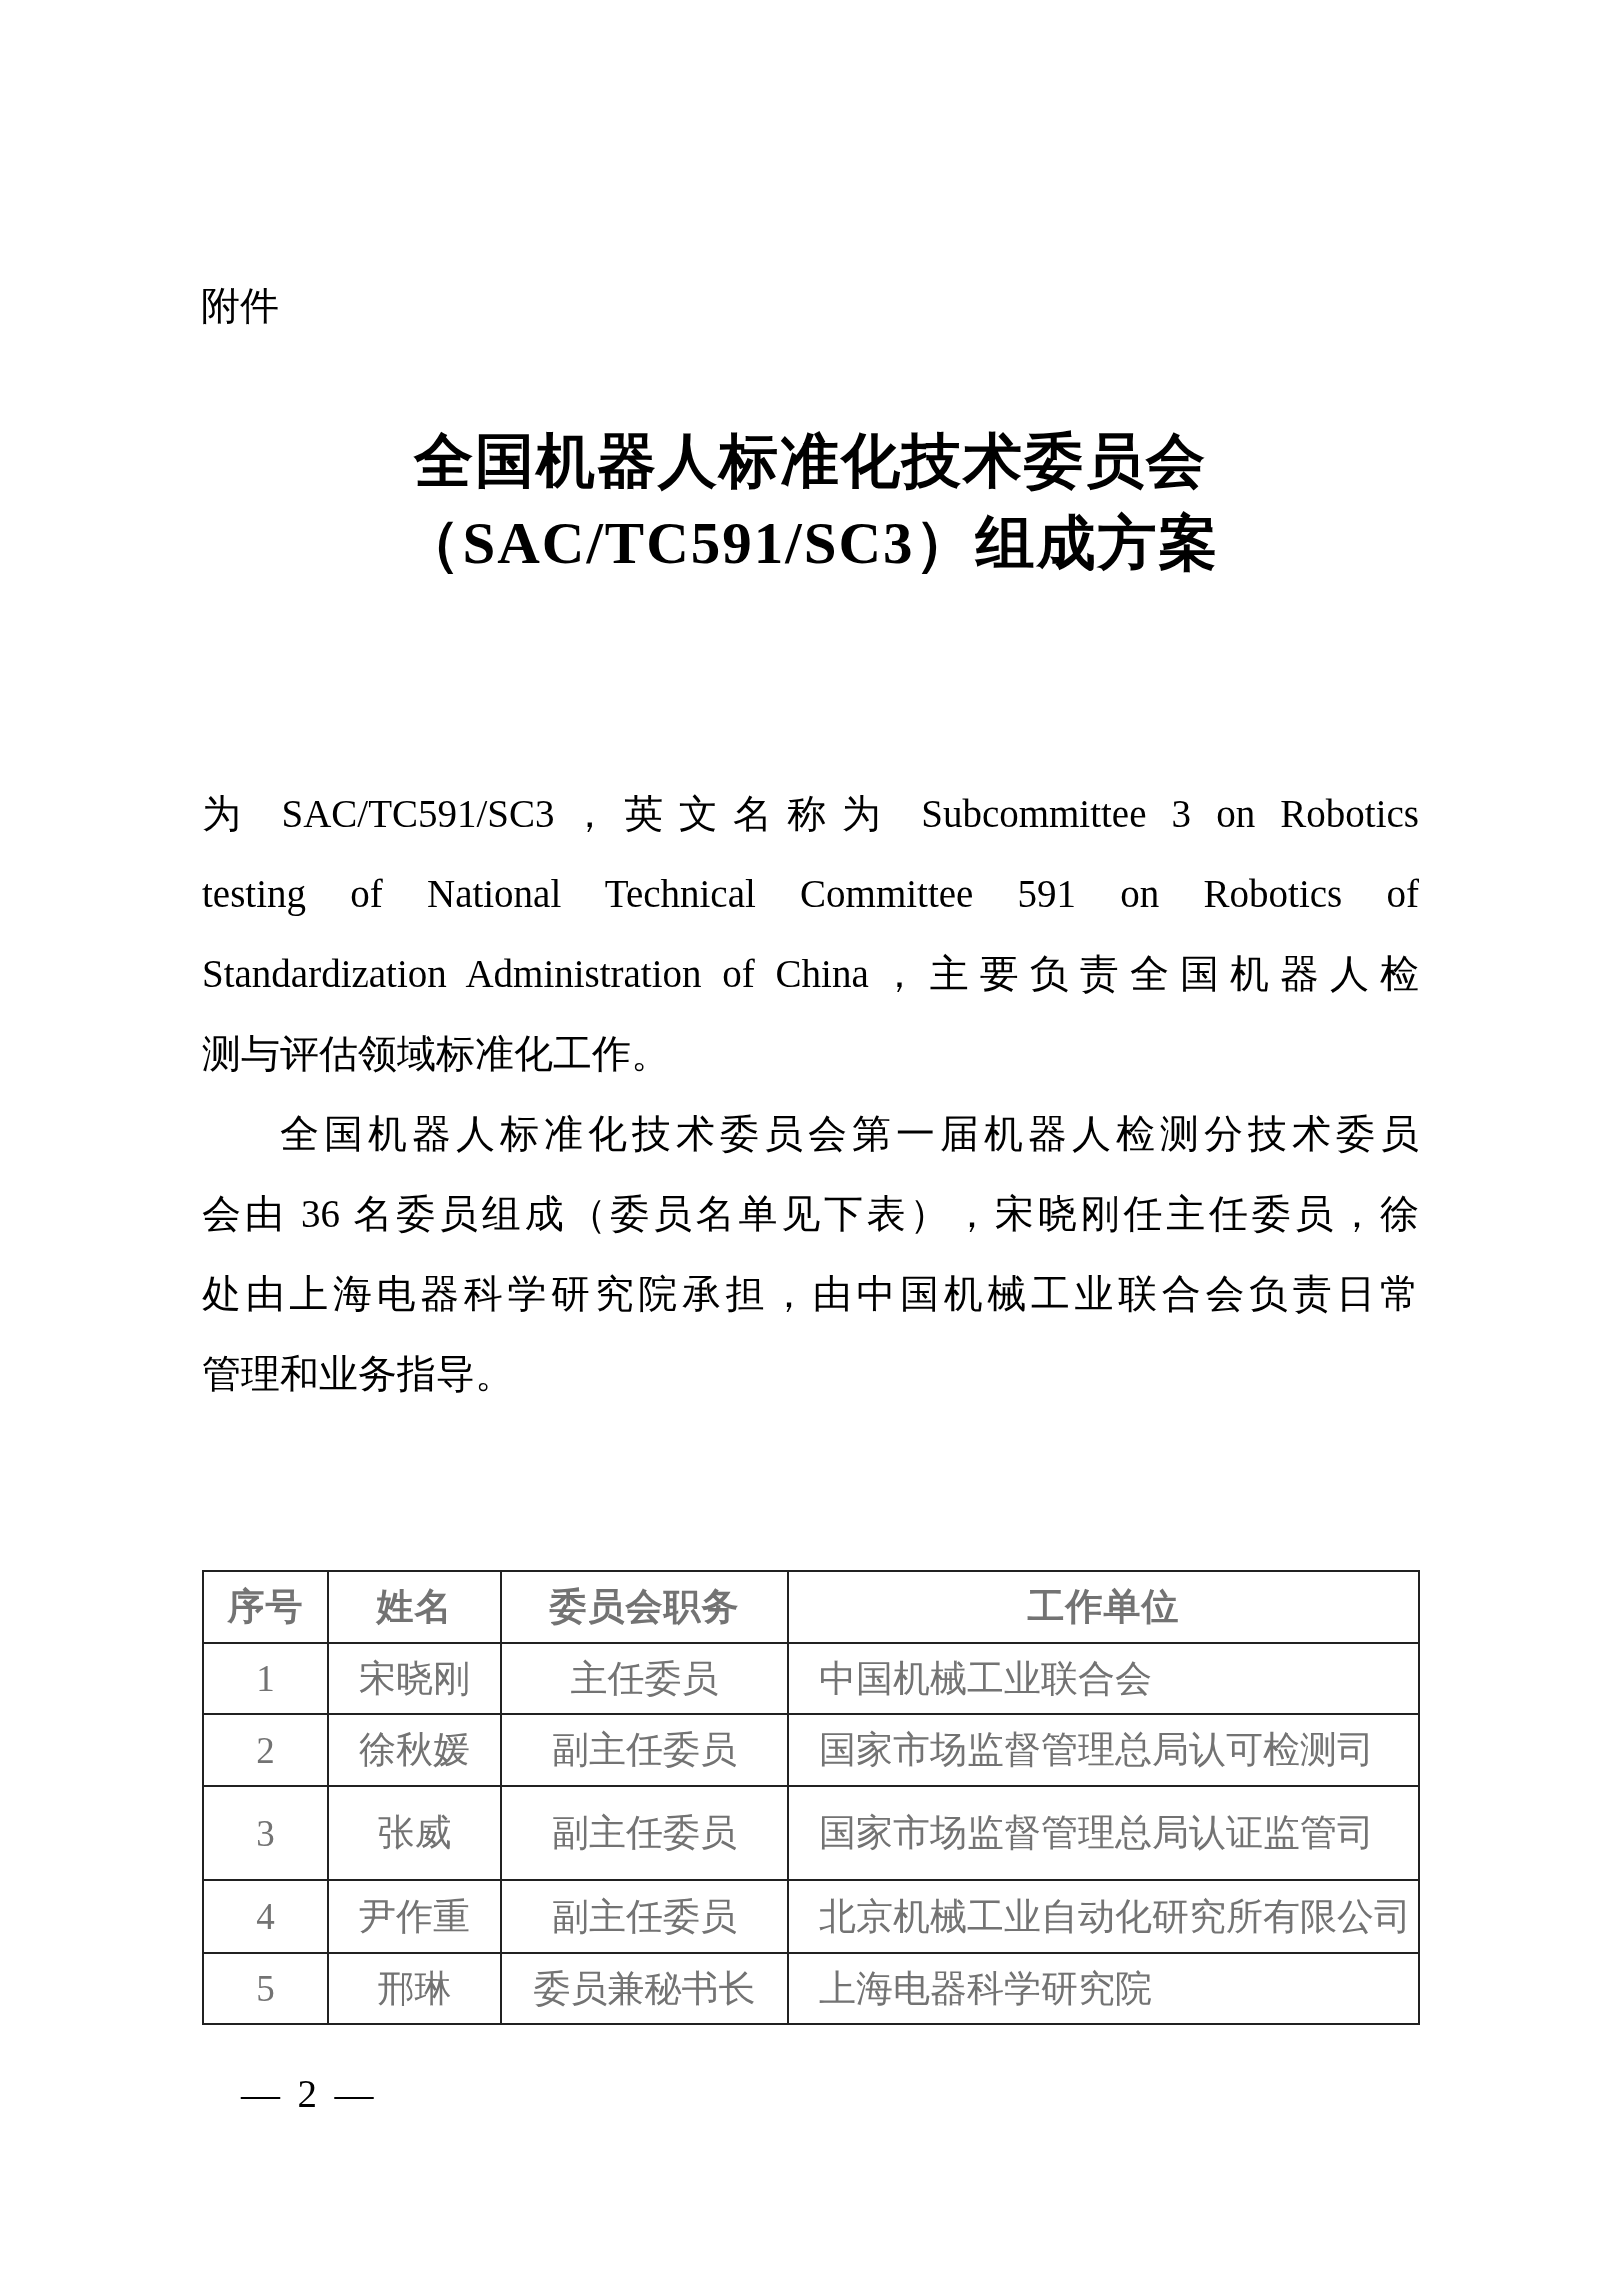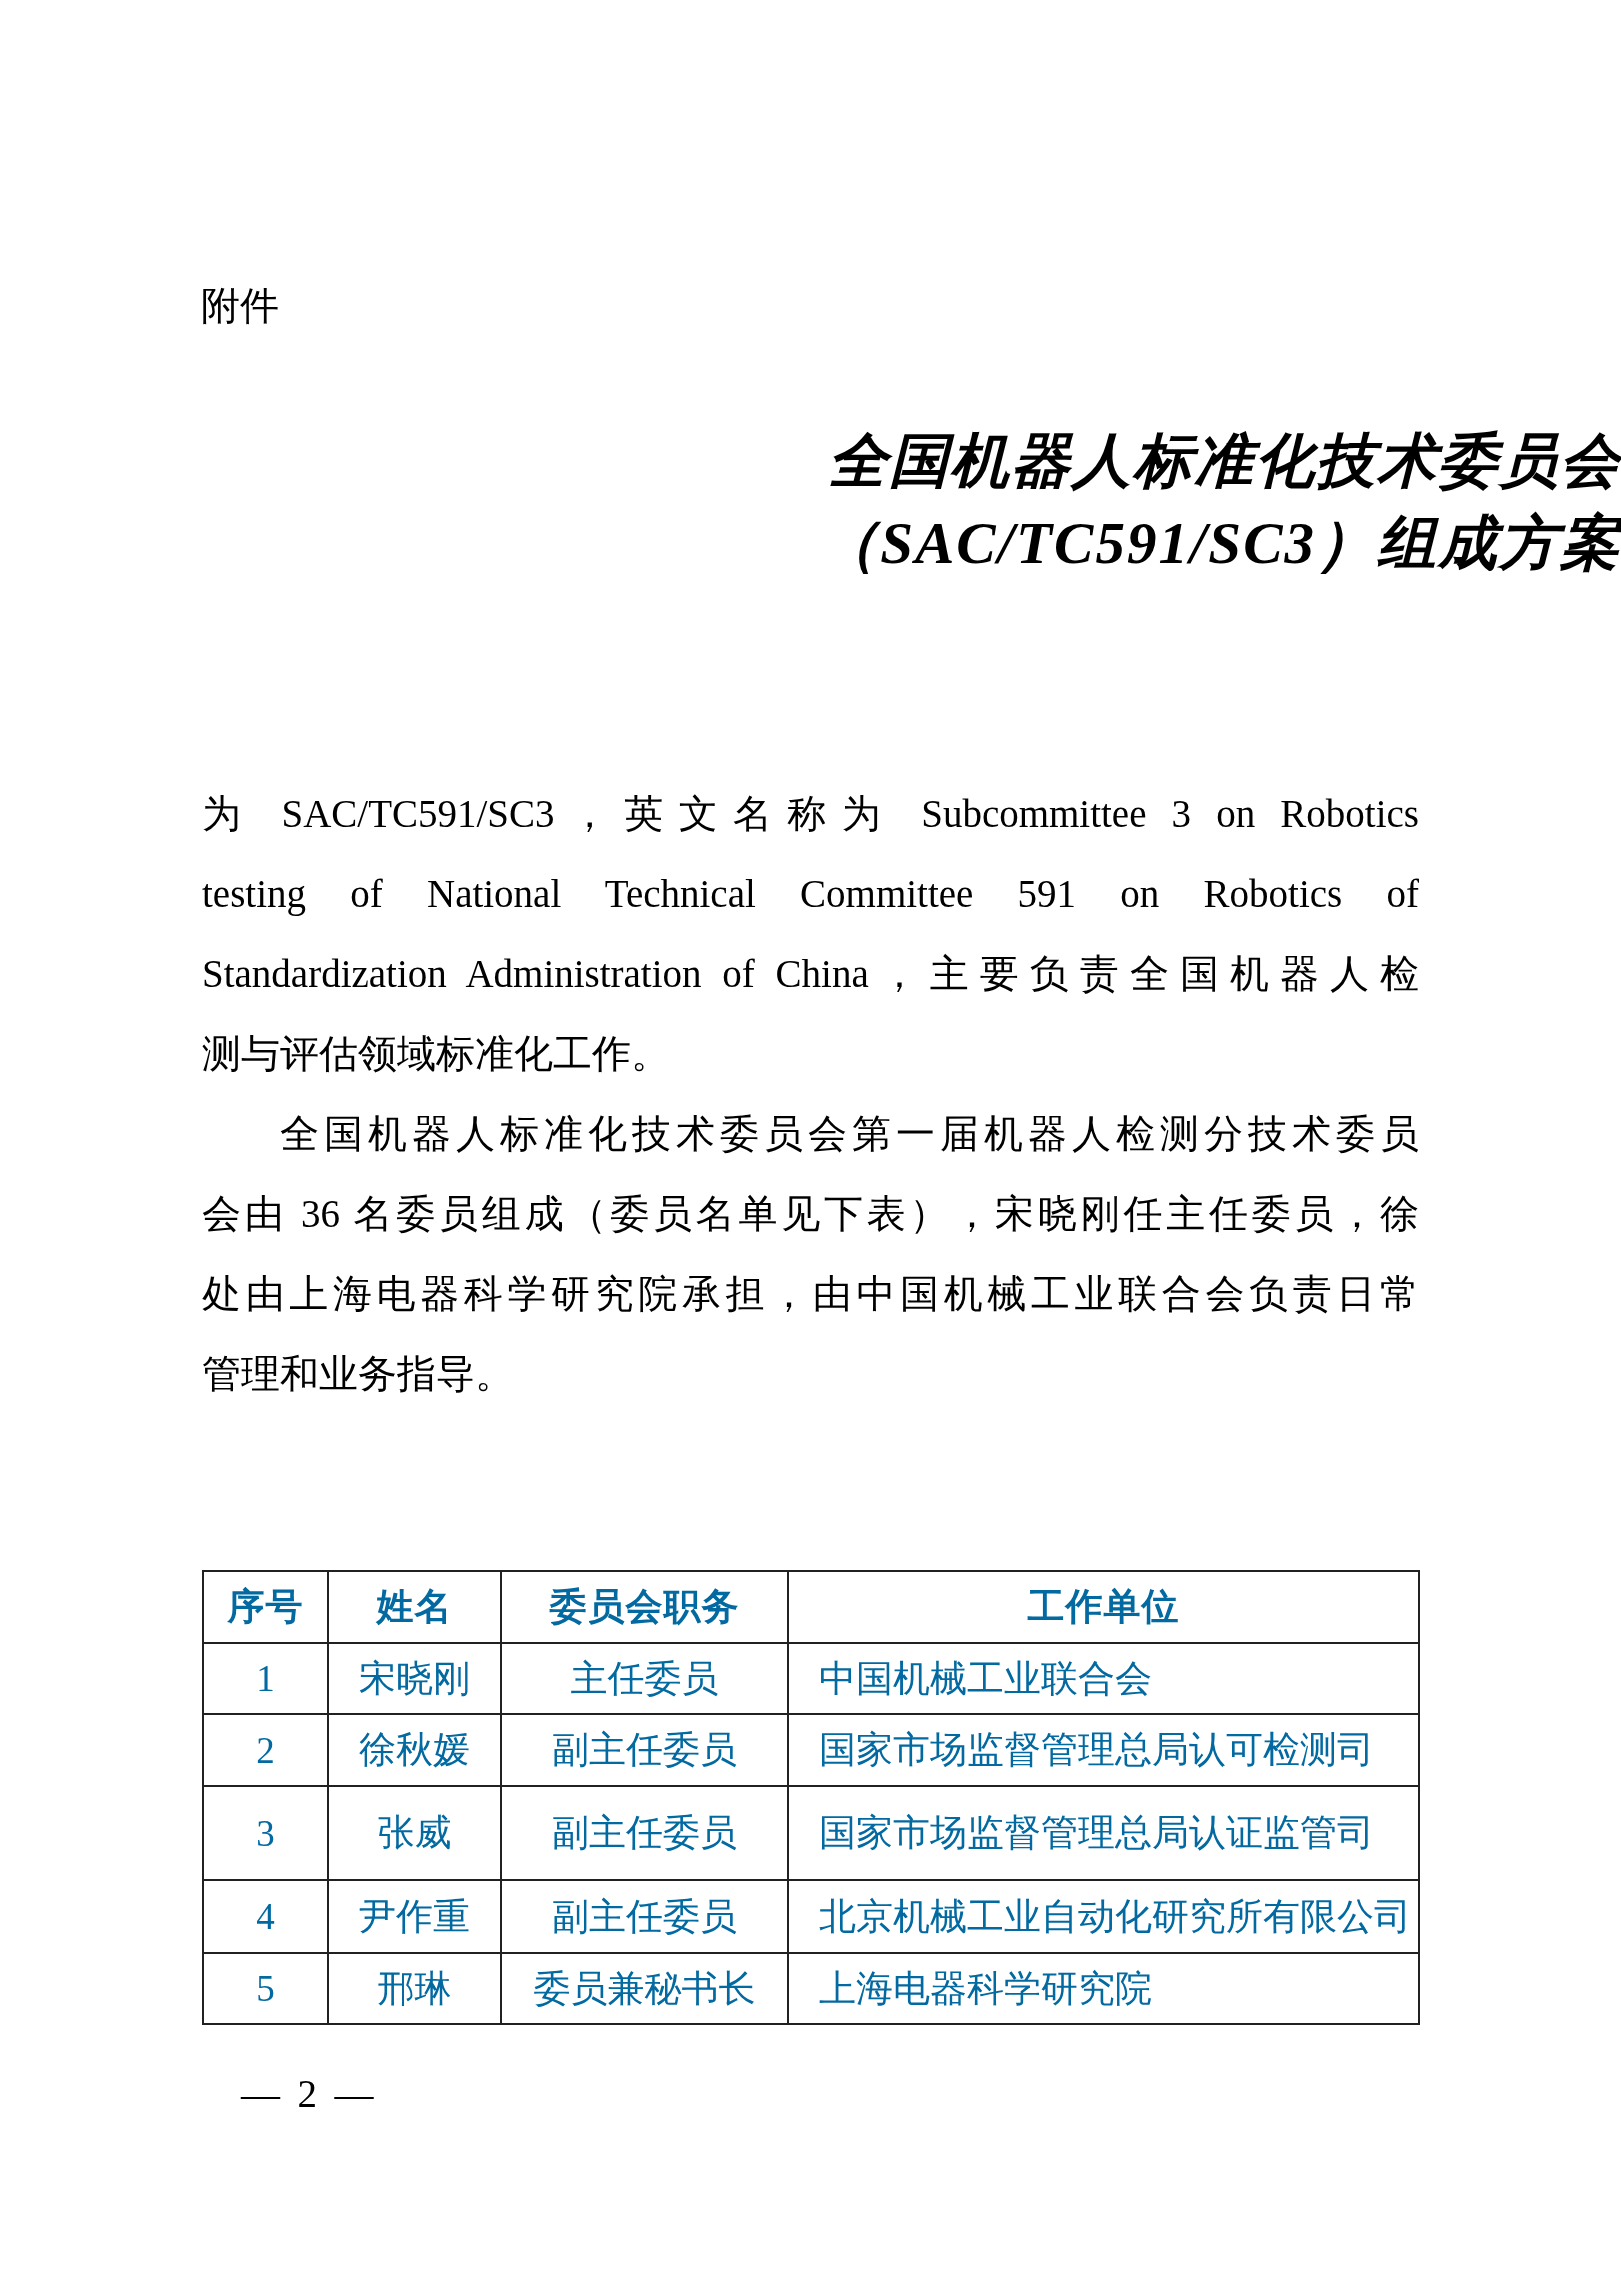--- a/index.html
+++ b/index.html
@@ -24,28 +24,27 @@
     font-weight: 400;
     font-size: 39px;
     line-height: 43px;
     color: #000000;
   }
   .title {
     position: absolute;
     left: 0;
     right: 0;
     top: 420px;
-    text-align: right;
+    text-align: center;
     font-family: "Liberation Serif", serif;
     font-weight: bold;
     font-size: 59px;
     line-height: 82px;
     letter-spacing: 2px;
     color: #000000;
-    font-style: italic;
   }
   .body-text {
     position: absolute;
     left: 202px;
     top: 774px;
     width: 1217px;
     font-size: 39px;
     color: #000000;
   }
   .line {
@@ -72,21 +71,21 @@
   .committee-table col.c2 { width: 173px; }
   .committee-table col.c3 { width: 287px; }
   .committee-table col.c4 { width: 631px; }
   .committee-table th,
   .committee-table td {
     border: 2px solid #212121;
     padding: 0;
     vertical-align: middle;
     text-align: center;
     font-size: 37px;
-    color: #0369a1;
+    color: #737373;
     overflow: hidden;
   }
   .committee-table th {
     font-family: "Liberation Sans", sans-serif;
     font-weight: 600;
     letter-spacing: 1px;
   }
   .committee-table td.org {
     text-align: left;
     padding-left: 30px;

